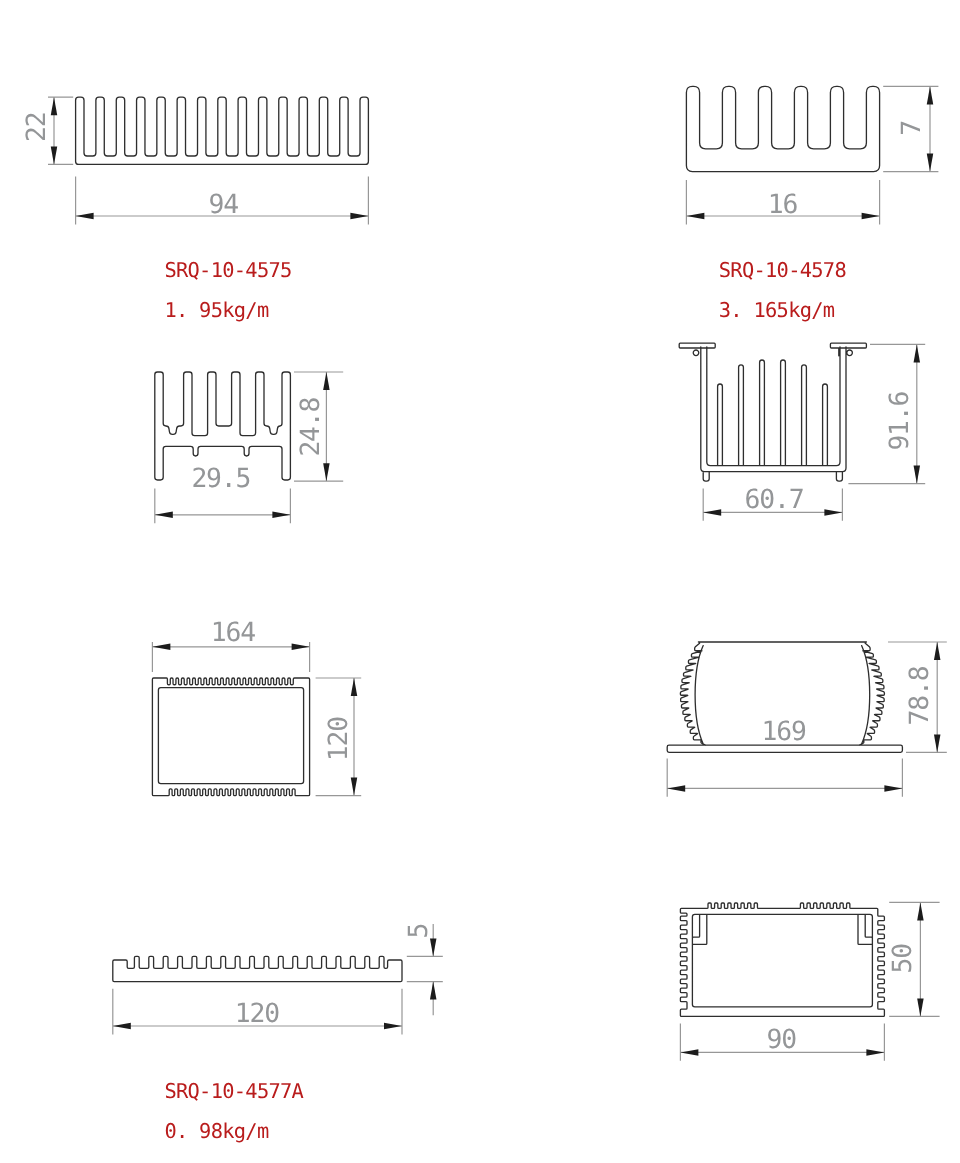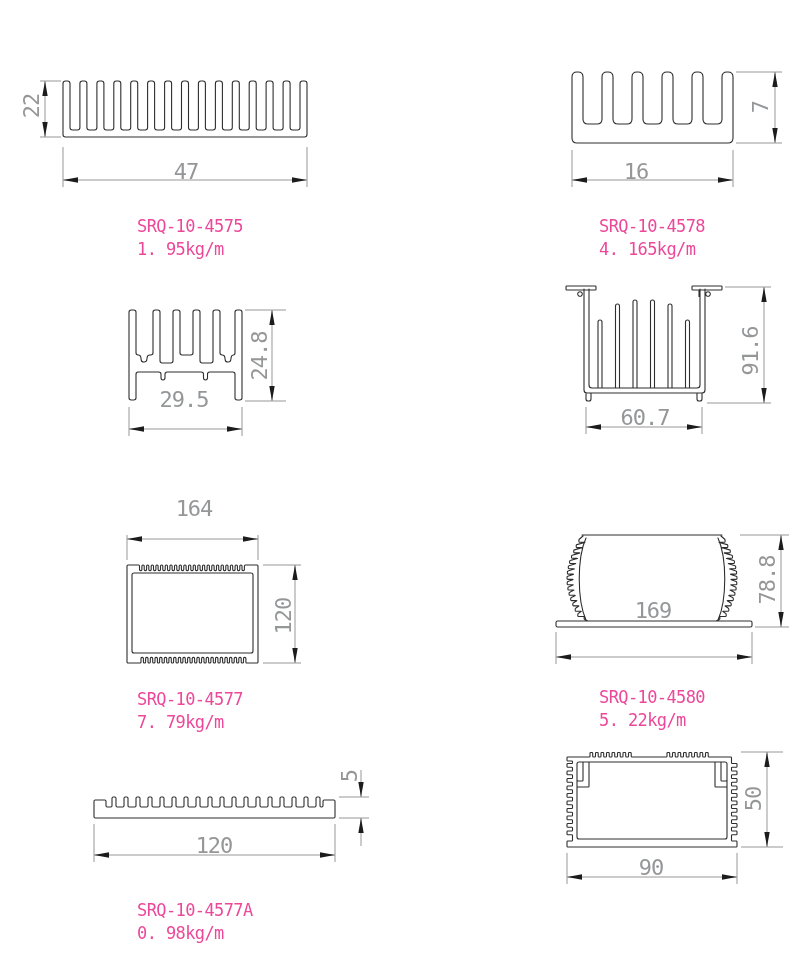--- a/index.html
+++ b/index.html
@@ -5,23 +5,23 @@
   html,body{margin:0;padding:0;background:#ffffff;}
   .canvas{position:relative;width:800px;height:969px;background:#ffffff;overflow:hidden;
           font-family:"DejaVu Sans Mono","Liberation Mono",monospace;}
   svg.sheet{position:absolute;left:0;top:0;}
   .ol{fill:none;stroke:#2e2e2e;stroke-width:1.1;stroke-linejoin:round;stroke-linecap:round;}
   .dl{fill:none;stroke:#979797;stroke-width:1;}
   .ar polygon{fill:#1c1c1c;stroke:none;}
   .dim{position:absolute;transform:translate(-50%,-50%);color:#949698;font-size:22px;
        letter-spacing:-1px;white-space:nowrap;}
   .dim.v{transform:translate(-50%,-50%) rotate(-90deg);}
-  .label{position:absolute;color:#ec4899;font-size:17px;letter-spacing:-0.6px;line-height:20px;
+  .label{position:absolute;color:#b91c1c;font-size:17px;letter-spacing:-0.6px;line-height:20px;
          white-space:nowrap;}
-  .label .weight{margin-top:3px;}
+  .label .weight{margin-top:13px;}
 </style>
 </head>
 <body>
 
 <div class="canvas">
 
   <svg class="sheet" width="800" height="969" viewBox="0 0 800 969">
     <g>
       <path id="d1" class="dl" d="M40,81H61 M40,137H61 M45,81V137 M63,147V187 M307,147V187 M63,180H307"></path>
         <g id="a1" class="ar">
@@ -97,58 +97,50 @@
         <g id="a8" class="ar">
           <polygon points="767,752 764.3,767 769.7,767"></polygon>
           <polygon points="767,847 764.3,832 769.7,832"></polygon>
           <polygon points="567,877 582,874.3 582,879.7"></polygon>
           <polygon points="737,877 722,874.3 722,879.7"></polygon>
         </g>
         <path id="m8" class="ol" d="M567,757.8Q567,757 567.8,757L587.2,757Q588,757 588.8,757L589.2,757Q590,757 590,756.2L590,753.3Q590,752.5 590.8,752.5L591.9,752.5Q592.7,752.5 592.7,753.3L592.7,756.2Q592.7,757 593.5,757L594.7,757Q595.5,757 595.5,756.2L595.5,753.3Q595.5,752.5 596.3,752.5L597.4,752.5Q598.2,752.5 598.2,753.3L598.2,756.2Q598.2,757 599,757L600.2,757Q601,757 601,756.2L601,753.3Q601,752.5 601.8,752.5L602.9,752.5Q603.7,752.5 603.7,753.3L603.7,756.2Q603.7,757 604.5,757L605.7,757Q606.5,757 606.5,756.2L606.5,753.3Q606.5,752.5 607.3,752.5L608.4,752.5Q609.2,752.5 609.2,753.3L609.2,756.2Q609.2,757 610,757L611.2,757Q612,757 612,756.2L612,753.3Q612,752.5 612.8,752.5L613.9,752.5Q614.7,752.5 614.7,753.3L614.7,756.2Q614.7,757 615.5,757L616.7,757Q617.5,757 617.5,756.2L617.5,753.3Q617.5,752.5 618.3,752.5L619.4,752.5Q620.2,752.5 620.2,753.3L620.2,756.2Q620.2,757 621,757L622.2,757Q623,757 623,756.2L623,753.3Q623,752.5 623.8,752.5L624.9,752.5Q625.7,752.5 625.7,753.3L625.7,756.2Q625.7,757 626.5,757L627.7,757Q628.5,757 628.5,756.2L628.5,753.3Q628.5,752.5 629.3,752.5L630.4,752.5Q631.2,752.5 631.2,753.3L631.2,756.2Q631.2,757 632,757L666.2,757Q667,757 667,756.2L667,753.3Q667,752.5 667.8,752.5L668.9,752.5Q669.7,752.5 669.7,753.3L669.7,756.2Q669.7,757 670.5,757L671.7,757Q672.5,757 672.5,756.2L672.5,753.3Q672.5,752.5 673.3,752.5L674.4,752.5Q675.2,752.5 675.2,753.3L675.2,756.2Q675.2,757 676,757L677.2,757Q678,757 678,756.2L678,753.3Q678,752.5 678.8,752.5L679.9,752.5Q680.7,752.5 680.7,753.3L680.7,756.2Q680.7,757 681.5,757L682.7,757Q683.5,757 683.5,756.2L683.5,753.3Q683.5,752.5 684.3,752.5L685.4,752.5Q686.2,752.5 686.2,753.3L686.2,756.2Q686.2,757 687,757L688.2,757Q689,757 689,756.2L689,753.3Q689,752.5 689.8,752.5L690.9,752.5Q691.7,752.5 691.7,753.3L691.7,756.2Q691.7,757 692.5,757L693.7,757Q694.5,757 694.5,756.2L694.5,753.3Q694.5,752.5 695.3,752.5L696.4,752.5Q697.2,752.5 697.2,753.3L697.2,756.2Q697.2,757 698,757L699.2,757Q700,757 700,756.2L700,753.3Q700,752.5 700.8,752.5L701.9,752.5Q702.7,752.5 702.7,753.3L702.7,756.2Q702.7,757 703.5,757L704.7,757Q705.5,757 705.5,756.2L705.5,753.3Q705.5,752.5 706.3,752.5L707.4,752.5Q708.2,752.5 708.2,753.3L708.2,756.2Q708.2,757 709,757L730.7,757Q731.5,757 731.5,757.8L731.5,760.2Q731.5,761 731.5,761.8L731.5,762.7Q731.5,763.5 732.3,763.5L736.2,763.5Q737,763.5 737,764.3L737,766.4Q737,767.2 736.2,767.2L732.3,767.2Q731.5,767.2 731.5,768L731.5,770.2Q731.5,771 732.3,771L736.2,771Q737,771 737,771.8L737,773.9Q737,774.7 736.2,774.7L732.3,774.7Q731.5,774.7 731.5,775.5L731.5,777.7Q731.5,778.5 732.3,778.5L736.2,778.5Q737,778.5 737,779.3L737,781.4Q737,782.2 736.2,782.2L732.3,782.2Q731.5,782.2 731.5,783L731.5,785.2Q731.5,786 732.3,786L736.2,786Q737,786 737,786.8L737,788.9Q737,789.7 736.2,789.7L732.3,789.7Q731.5,789.7 731.5,790.5L731.5,792.7Q731.5,793.5 732.3,793.5L736.2,793.5Q737,793.5 737,794.3L737,796.4Q737,797.2 736.2,797.2L732.3,797.2Q731.5,797.2 731.5,798L731.5,800.2Q731.5,801 732.3,801L736.2,801Q737,801 737,801.8L737,803.9Q737,804.7 736.2,804.7L732.3,804.7Q731.5,804.7 731.5,805.5L731.5,807.7Q731.5,808.5 732.3,808.5L736.2,808.5Q737,808.5 737,809.3L737,811.4Q737,812.2 736.2,812.2L732.3,812.2Q731.5,812.2 731.5,813L731.5,815.2Q731.5,816 732.3,816L736.2,816Q737,816 737,816.8L737,818.9Q737,819.7 736.2,819.7L732.3,819.7Q731.5,819.7 731.5,820.5L731.5,822.7Q731.5,823.5 732.3,823.5L736.2,823.5Q737,823.5 737,824.3L737,826.4Q737,827.2 736.2,827.2L732.3,827.2Q731.5,827.2 731.5,828L731.5,830.2Q731.5,831 732.3,831L736.2,831Q737,831 737,831.8L737,833.9Q737,834.7 736.2,834.7L732.3,834.7Q731.5,834.7 731.5,835.5L731.5,840.2Q731.5,841 732.3,841L736.2,841Q737,841 737,841.8L737,846.2Q737,847 736.2,847L567.8,847Q567,847 567,846.2L567,841.8Q567,841 567.8,841L571.7,841Q572.5,841 572.5,840.2L572.5,835.5Q572.5,834.7 571.7,834.7L567.8,834.7Q567,834.7 567,833.9L567,831.8Q567,831 567.8,831L571.7,831Q572.5,831 572.5,830.2L572.5,828Q572.5,827.2 571.7,827.2L567.8,827.2Q567,827.2 567,826.4L567,824.3Q567,823.5 567.8,823.5L571.7,823.5Q572.5,823.5 572.5,822.7L572.5,820.5Q572.5,819.7 571.7,819.7L567.8,819.7Q567,819.7 567,818.9L567,816.8Q567,816 567.8,816L571.7,816Q572.5,816 572.5,815.2L572.5,813Q572.5,812.2 571.7,812.2L567.8,812.2Q567,812.2 567,811.4L567,809.3Q567,808.5 567.8,808.5L571.7,808.5Q572.5,808.5 572.5,807.7L572.5,805.5Q572.5,804.7 571.7,804.7L567.8,804.7Q567,804.7 567,803.9L567,801.8Q567,801 567.8,801L571.7,801Q572.5,801 572.5,800.2L572.5,798Q572.5,797.2 571.7,797.2L567.8,797.2Q567,797.2 567,796.4L567,794.3Q567,793.5 567.8,793.5L571.7,793.5Q572.5,793.5 572.5,792.7L572.5,790.5Q572.5,789.7 571.7,789.7L567.8,789.7Q567,789.7 567,788.9L567,786.8Q567,786 567.8,786L571.7,786Q572.5,786 572.5,785.2L572.5,783Q572.5,782.2 571.7,782.2L567.8,782.2Q567,782.2 567,781.4L567,779.3Q567,778.5 567.8,778.5L571.7,778.5Q572.5,778.5 572.5,777.7L572.5,775.5Q572.5,774.7 571.7,774.7L567.8,774.7Q567,774.7 567,773.9L567,771.8Q567,771 567.8,771L571.7,771Q572.5,771 572.5,770.2L572.5,768Q572.5,767.2 571.7,767.2L567.8,767.2Q567,767.2 567,766.4L567,764.3Q567,763.5 567.8,763.5L571.7,763.5Q572.5,763.5 572.5,762.7L572.5,761.8Q572.5,761 571.7,761L567.8,761Q567,761 567,760.2Z M577,764Q577,762 579,762L725,762Q727,762 727,764L727,837Q727,839 725,839L579,839Q577,839 577,837Z M583,762L583,780.2Q583,781 582.2,781L577.8,781Q577,781 577,781.8L577,786.2Q577,787 577.8,787L588.2,787Q589,787 589,786.2L589,762 M721,762L721,780.2Q721,781 721.8,781L726.2,781Q727,781 727,781.8L727,786.2Q727,787 726.2,787L715.8,787Q715,787 715,786.2L715,762"></path>
     </g>
   </svg>
 
-  <span class="dim" style="left:186px;top:171px">47</span>
+  <span class="dim" style="left:186px;top:171px">94</span>
   <span class="dim v" style="left:31px;top:106px">22</span>
 
-  <span class="dim" style="left:636px;top:171px">16</span>
+  <span class="dim" style="left:652px;top:171px">16</span>
   <span class="dim v" style="left:760px;top:107px">7</span>
 
   <span class="dim" style="left:184px;top:399px">29.5</span>
   <span class="dim v" style="left:259px;top:356px">24.8</span>
 
   <span class="dim" style="left:645px;top:417px">60.7</span>
   <span class="dim v" style="left:750px;top:351px">91.6</span>
 
-  <span class="dim" style="left:194px;top:508px">164</span>
+  <span class="dim" style="left:194px;top:528px">164</span>
   <span class="dim v" style="left:283px;top:616px">120</span>
 
   <span class="dim" style="left:653px;top:610px">169</span>
   <span class="dim v" style="left:767px;top:580px">78.8</span>
 
   <span class="dim" style="left:214px;top:845px">120</span>
   <span class="dim v" style="left:349px;top:776px">5</span>
 
   <span class="dim" style="left:651px;top:867px">90</span>
   <span class="dim v" style="left:753px;top:799px">50</span>
 
   <div class="label" style="left:137px;top:216px">
     <div class="model">SRQ-10-4575</div>
     <div class="weight">1. 95kg/m</div>
   </div>
   <div class="label" style="left:599px;top:216px">
     <div class="model">SRQ-10-4578</div>
-    <div class="weight">4. 165kg/m</div>
-  </div>
-  <div class="label" style="left:137px;top:689px">
-    <div class="model">SRQ-10-4577</div>
-    <div class="weight">7. 79kg/m</div>
-  </div>
-  <div class="label" style="left:599px;top:687px">
-    <div class="model">SRQ-10-4580</div>
-    <div class="weight">5. 22kg/m</div>
+    <div class="weight">3. 165kg/m</div>
   </div>
   <div class="label" style="left:137px;top:900px">
     <div class="model">SRQ-10-4577A</div>
     <div class="weight">0. 98kg/m</div>
   </div>
 
 </div>
 
 </body></html>

